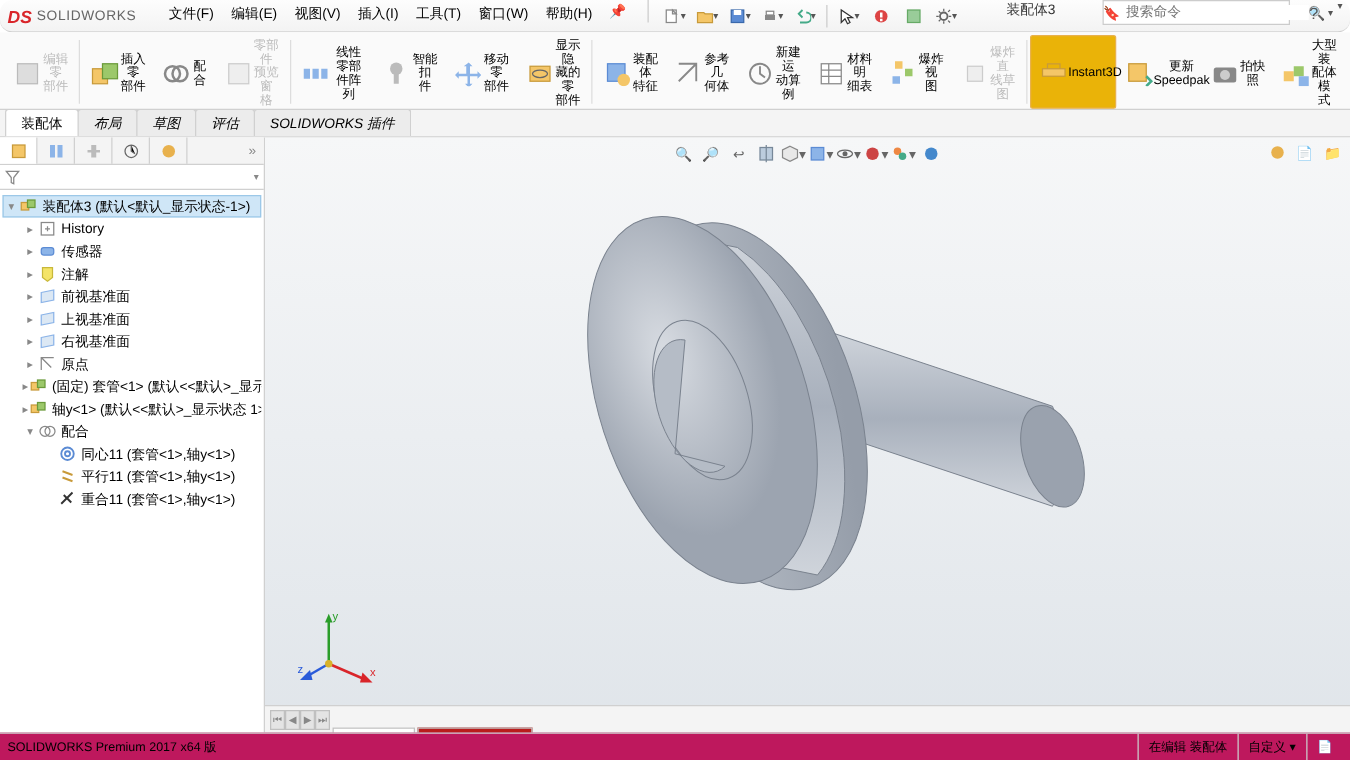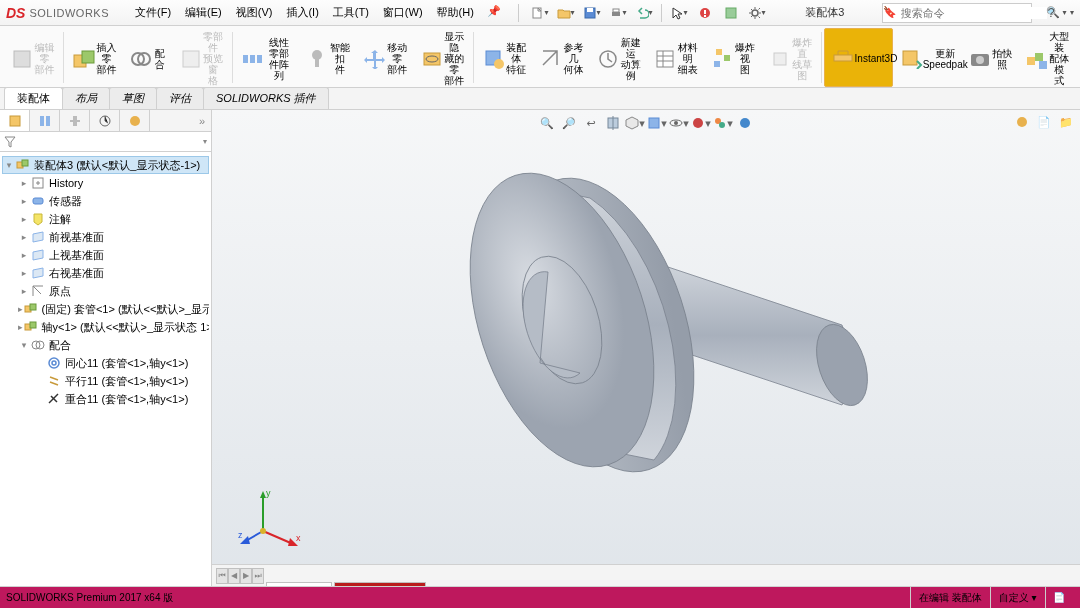--- a/index.html
+++ b/index.html
@@ -1,19 +1,19 @@
 <!DOCTYPE html>
 <html><head>
 <meta charset="utf-8">
 <style>
 * { box-sizing: border-box; margin: 0; padding: 0; }
 body { font-family: "Microsoft YaHei", Arial, sans-serif; font-size: 11px; background: #fff; overflow: hidden; width: 1080px; height: 608px; position: relative; }
 
 
-.titlebar { height: 26px; background: linear-gradient(#fdfdfd,#f3f3f3); border-bottom: 1px solid #d0d0d0; display: flex; align-items: center; padding: 0 6px; gap: 8px; }
+.titlebar { height: 26px; background: linear-gradient(#fdfdfd,#f3f3f3); border-bottom: 1px solid #d0d0d0; display: flex; padding: 0 6px; gap: 8px; border-radius: 10px; }
 .logo { display: flex; align-items: center; gap: 4px; }
 .logo-ds { font-weight: bold; color: #d9252a; font-size: 14px; font-style: italic; }
 .logo-sw { color: #666; font-size: 11px; letter-spacing: 0.5px; }
 .menu { display: flex; gap: 2px; margin-left: 12px; }
 .menu-item { padding: 3px 6px; cursor: default; }
 .titlebar .spacer { flex: 1; }
 .titlebar-tools { display: flex; align-items: center; gap: 4px; }
 .tb-btn { width: 22px; height: 20px; display: flex; align-items: center; justify-content: center; color: #555; border-radius: 2px; }
 .tb-sep { width: 1px; height: 18px; background: #ccc; margin: 0 2px; }
 .doc-title { font-size: 11px; color: #333; padding: 0 10px; }

